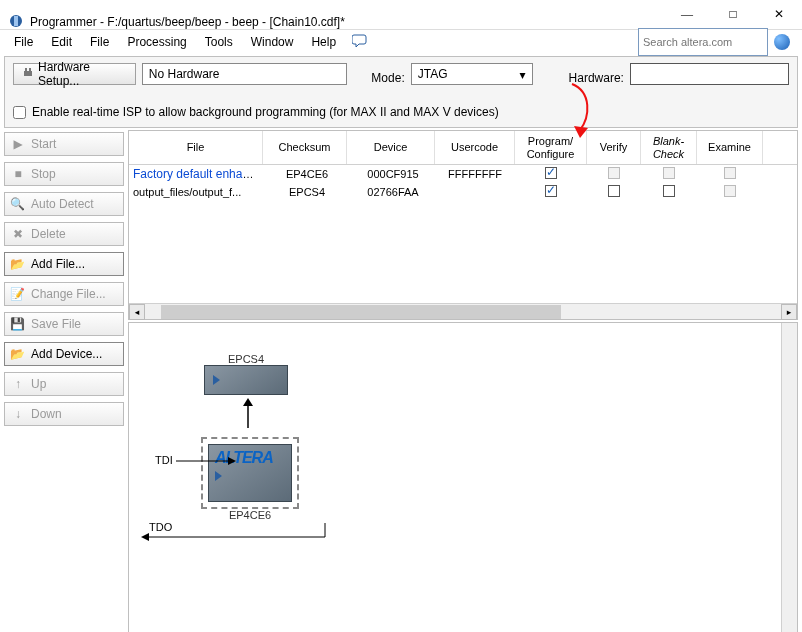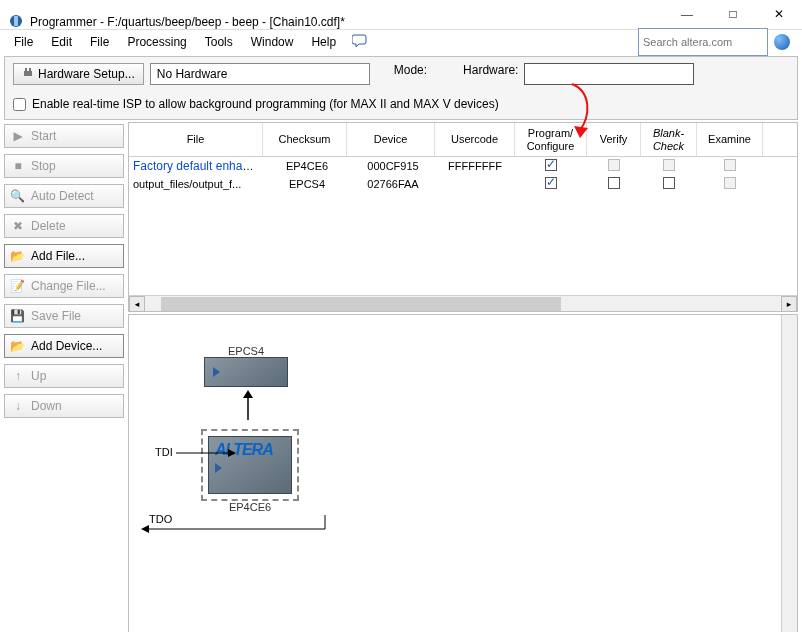--- a/index.html
+++ b/index.html
@@ -10,26 +10,26 @@
 .titlebar .title { flex: 1; font-size: 12px; }
 .titlebar .winbtn { width: 46px; height: 30px; display: flex; align-items: center; justify-content: center; font-family: "Segoe UI Symbol"; }
 
 .menubar { height: 24px; display: flex; align-items: center; padding: 0 6px; gap: 2px; }
 .menubar .menu-item { padding: 3px 8px; }
 .menubar .spacer { flex: 1; }
 .search-box { width: 130px; height: 18px; border: 1px solid #7a9ac0; padding: 13px 4px; font-size: 11px; color: #888; }
 .globe { width: 16px; height: 16px; background: radial-gradient(circle at 30% 30%, #7fbfff, #1a5fb4); border-radius: 50%; margin: 0 6px 0 4px; }
 
 .toolbar-area { border: 1px solid #bfbfbf; margin: 2px 4px; padding: 6px 8px 8px 8px; background: #f5f5f5; }
-.toolbar-row1 { display: flex; align-items: flex-start; gap: 6px; }
+.toolbar-row1 { display: flex; align-items: flex-end; gap: 6px; }
 .btn { border: 1px solid #a0a0a0; background: linear-gradient(#fefefe,#e6e6e6); padding: 2px 8px; height: 22px; display: inline-flex; align-items: center; gap: 4px; }
 .field-box { border: 1px solid #888; background: #fff; height: 22px; padding: 0 6px; display: inline-flex; align-items: center; }
 .dropdown { position: relative; }
 .dropdown .arrow { position: absolute; right: 6px; top: 4px; }
-.toolbar-row2 { margin-top: 12px; display: flex; align-items: center; gap: 6px; }
+.toolbar-row2 { margin-top: 20px; display: flex; align-items: center; gap: 6px; }
 input[type=checkbox] { width: 13px; height: 13px; }
 
 .main-area { display: flex; height: 540px; margin: 0 4px; gap: 4px; }
 .sidebar { width: 120px; padding: 2px 0; display: flex; flex-direction: column; gap: 6px; }
 .sidebar .sbtn { height: 24px; border: 1px solid #bbb; background: linear-gradient(#fefefe,#ececec); display: flex; align-items: center; gap: 6px; padding: 0 6px; font-size: 11px; }
 .sidebar .sbtn.enabled { color: #000; border-color: #888; }
 .sidebar .sbtn.disabled { color: #9a9a9a; }
 .sidebar .icon { width: 14px; height: 14px; display: inline-flex; align-items: center; justify-content: center; }
 
 .right-pane { flex: 1; display: flex; flex-direction: column; gap: 2px; }
@@ -106,20 +106,24 @@
     <span class="btn">
       <span><svg width="12" height="12">
             <rect x="2" y="4" width="8" height="5" fill="#777"></rect>
             <rect x="3" y="1" width="2" height="3" fill="#777"></rect>
             <rect x="7" y="1" width="2" height="3" fill="#777"></rect>
           </svg></span>
       <span>Hardware Setup...</span>
     </span>
     <span class="field-box" style="width:220px;">No Hardware</span>
     <span style="margin-left:18px;">Mode:</span>
+    <span class="field-box dropdown" style="width:130px; position:relative;">
+      <span>JTAG</span>
+      <span class="arrow">▾</span>
+    </span>
     <span style="margin-left:30px;">Hardware:</span>
     <span class="field-box" style="width:170px; border:1px solid #555;"></span>
   </div>
   <div class="toolbar-row2">
     <input type="checkbox" style="">
     <span>Enable real-time ISP to allow background programming (for MAX II and MAX V devices)</span>
   </div>
 </div>
 
 <div class="main-area">

